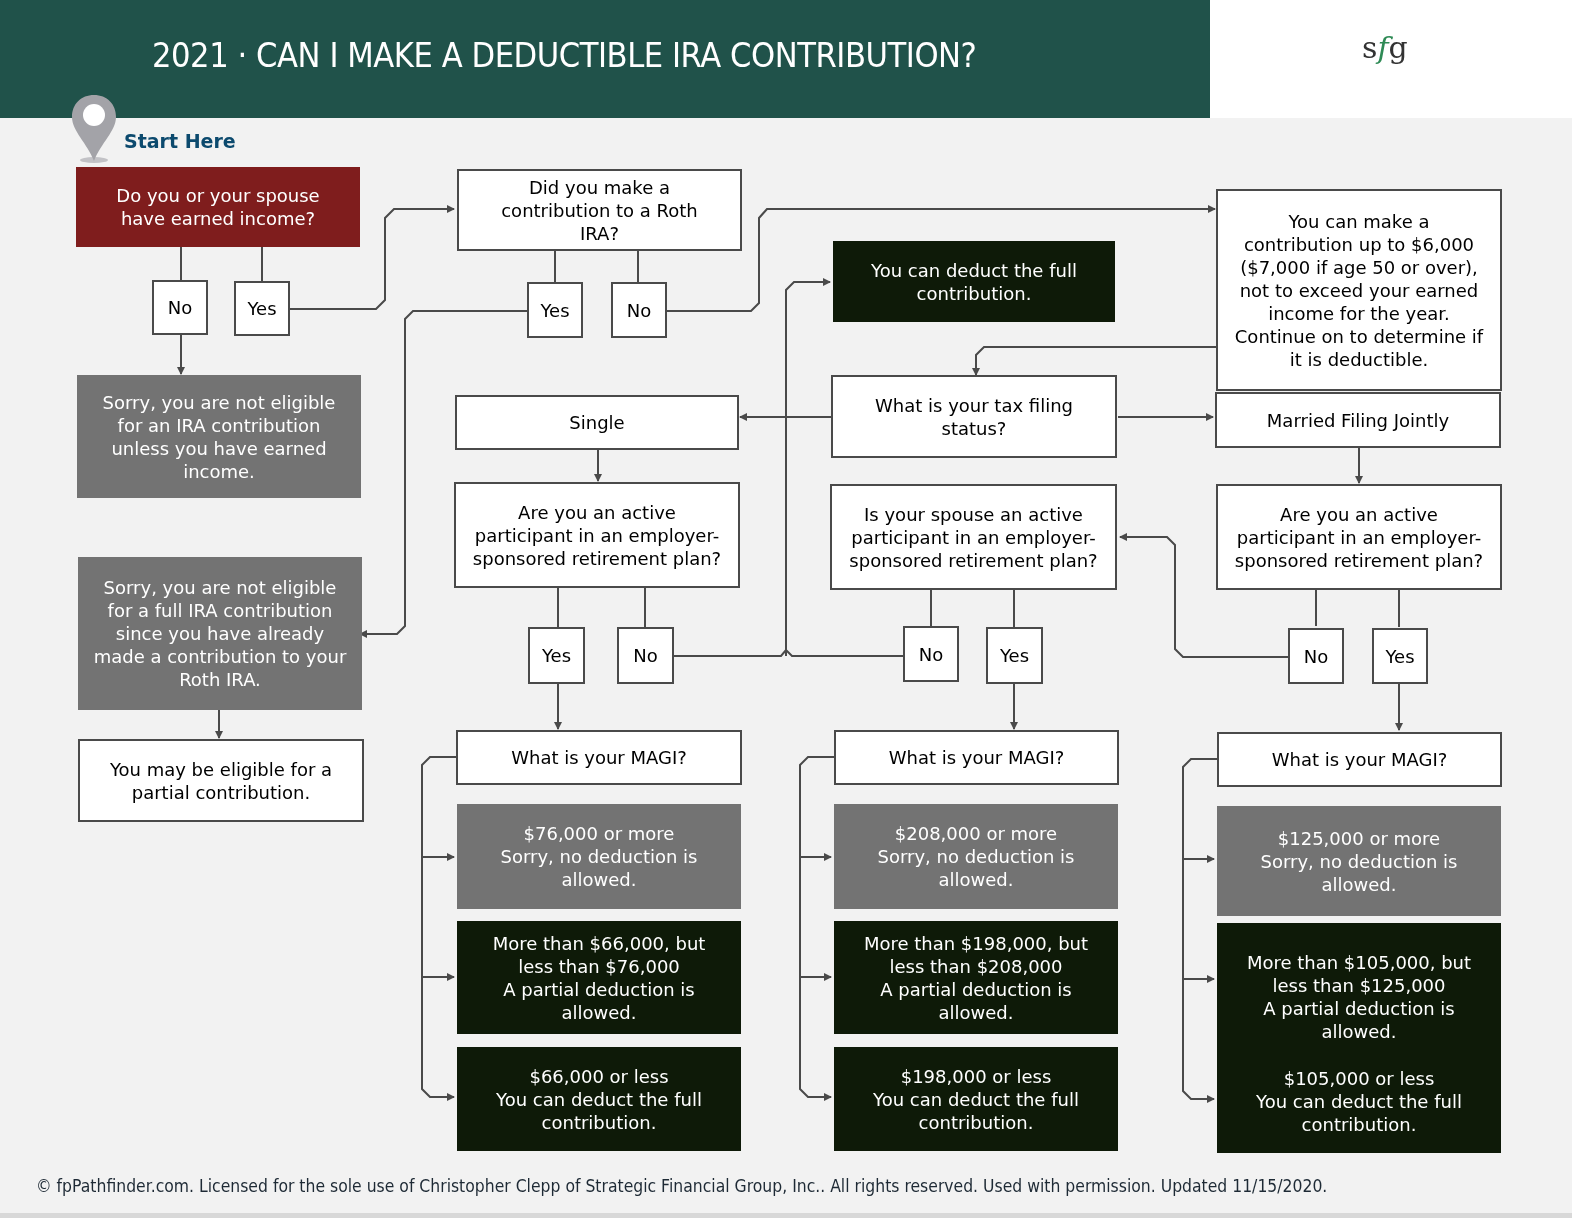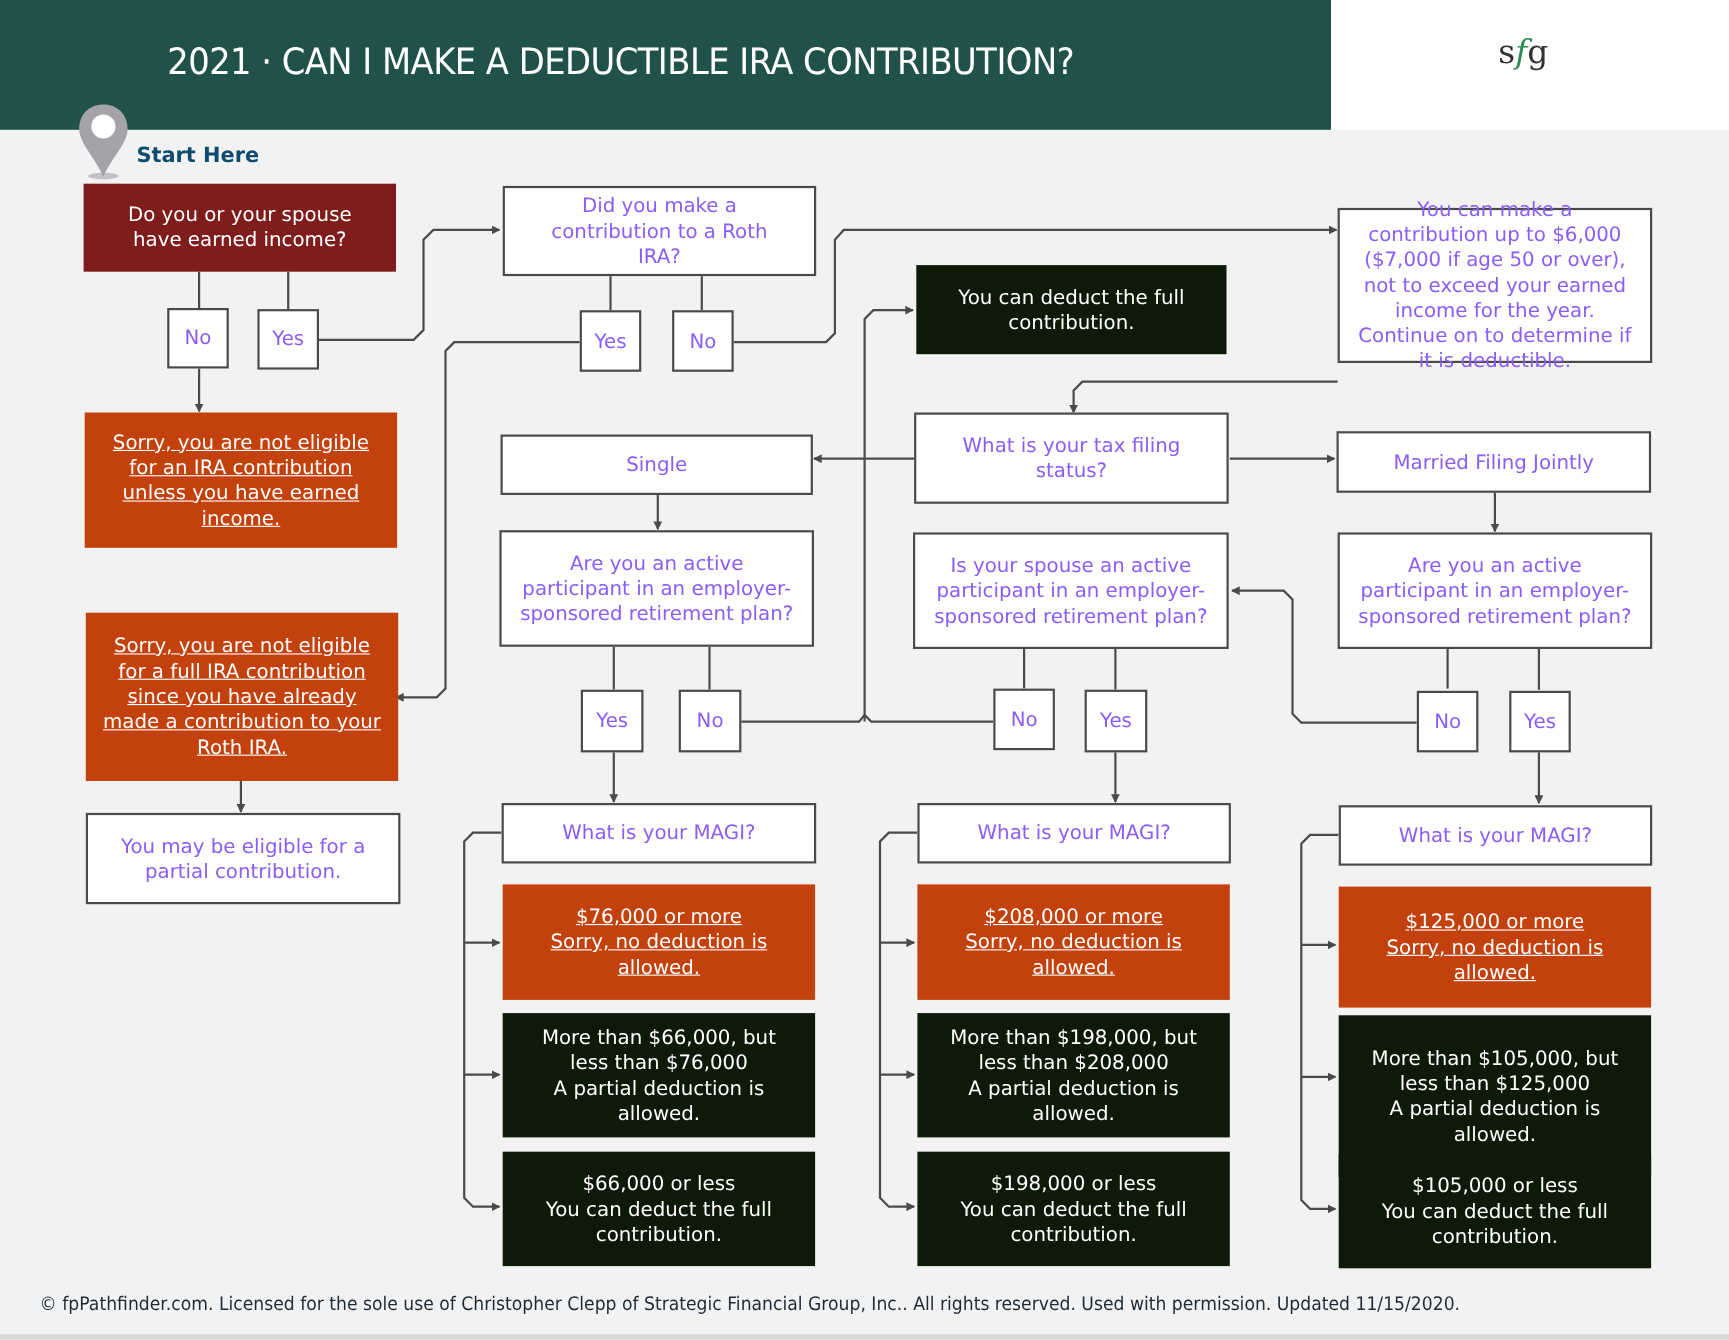--- a/index.html
+++ b/index.html
@@ -35,23 +35,23 @@
   .pin { position: absolute; left: 70px; top: 93px; }
   .start-label {
     position: absolute; left: 124px; top: 130px;
     font-size: 19px; font-weight: bold; color: #0c4a6e;
   }
   .node {
     position: absolute; box-sizing: border-box;
     display: flex; align-items: center; justify-content: center;
     text-align: center; font-size: 18px; line-height: 23px; padding: 4px 10px;
   }
-  .n-white { background: #ffffff; border: 2px solid #4a4a4a; color: #8b5cf6; }
+  .n-white { background: #ffffff; border: 2px solid #4a4a4a; color: #000000; }
   .n-teal { background: #7f1d1d; color: #ffffff; }
-  .n-green { background: #c2410c; color: #ffffff; text-decoration: underline; }
+  .n-green { background: #737373; color: #ffffff; }
   .n-dark { background: #0e1a08; color: #ffffff; }
   .opt { font-size: 18px; padding: 0; }
   svg.lines { position: absolute; left: 0; top: 0; }
   .footer {
     position: absolute; left: 36px; top: 1176px; font-size: 17px; color: #1e2a35;
     white-space: nowrap; transform: scaleX(0.92); transform-origin: left center;
   }
   .footer-rule { position: absolute; left: 0; top: 1213px; width: 1572px; height: 5px; background: #d8d8d8; }
 </style>
 </head>
@@ -136,21 +136,21 @@
 <div class="node n-teal" style="left:76px;top:167px;width:284px;height:80px;padding:4px 40px;">Do you or your spouse have earned income?</div>
 <div class="node n-white opt" style="left:152px;top:280px;width:56px;height:55px;">No</div>
 <div class="node n-white opt" style="left:234px;top:281px;width:56px;height:55px;">Yes</div>
 <div class="node n-green" style="left:77px;top:375px;width:284px;height:123px;padding:4px 24px;">Sorry, you are not eligible for an IRA contribution unless you have earned income.</div>
 
 <div class="node n-white" style="left:457px;top:169px;width:285px;height:82px;padding:4px 24px;">Did you make a contribution to a Roth IRA?</div>
 <div class="node n-white opt" style="left:527px;top:282px;width:56px;height:56px;">Yes</div>
 <div class="node n-white opt" style="left:611px;top:282px;width:56px;height:56px;">No</div>
 <div class="node n-green" style="left:78px;top:557px;width:284px;height:153px;padding:4px 14px;">Sorry, you are not eligible for a full IRA contribution since you have already made a contribution to your Roth IRA.</div>
 <div class="node n-white" style="left:78px;top:739px;width:286px;height:83px;padding:4px 24px;">You may be eligible for a partial contribution.</div>
-<div class="node n-white" style="left:1216px;top:189px;width:286px;height:141px;padding:4px 14px;">You can make a contribution up to $6,000 ($7,000 if age 50 or over), not to exceed your earned income for the year. Continue on to determine if it is deductible.</div>
+<div class="node n-white" style="left:1216px;top:189px;width:286px;height:202px;padding:4px 14px;">You can make a contribution up to $6,000 ($7,000 if age 50 or over), not to exceed your earned income for the year. Continue on to determine if it is deductible.</div>
 
 <div class="node n-dark" style="left:833px;top:241px;width:282px;height:81px;padding:4px 30px;">You can deduct the full contribution.</div>
 
 <div class="node n-white" style="left:831px;top:375px;width:286px;height:83px;padding:4px 40px;">What is your tax filing status?</div>
 <div class="node n-white" style="left:455px;top:395px;width:284px;height:55px;">Single</div>
 <div class="node n-white" style="left:1215px;top:392px;width:286px;height:56px;">Married Filing Jointly</div>
 
 <div class="node n-white" style="left:454px;top:482px;width:286px;height:106px;padding:4px 12px;">Are you an active participant in an employer-sponsored retirement plan?</div>
 <div class="node n-white opt" style="left:528px;top:627px;width:57px;height:57px;">Yes</div>
 <div class="node n-white opt" style="left:617px;top:627px;width:57px;height:57px;">No</div>

